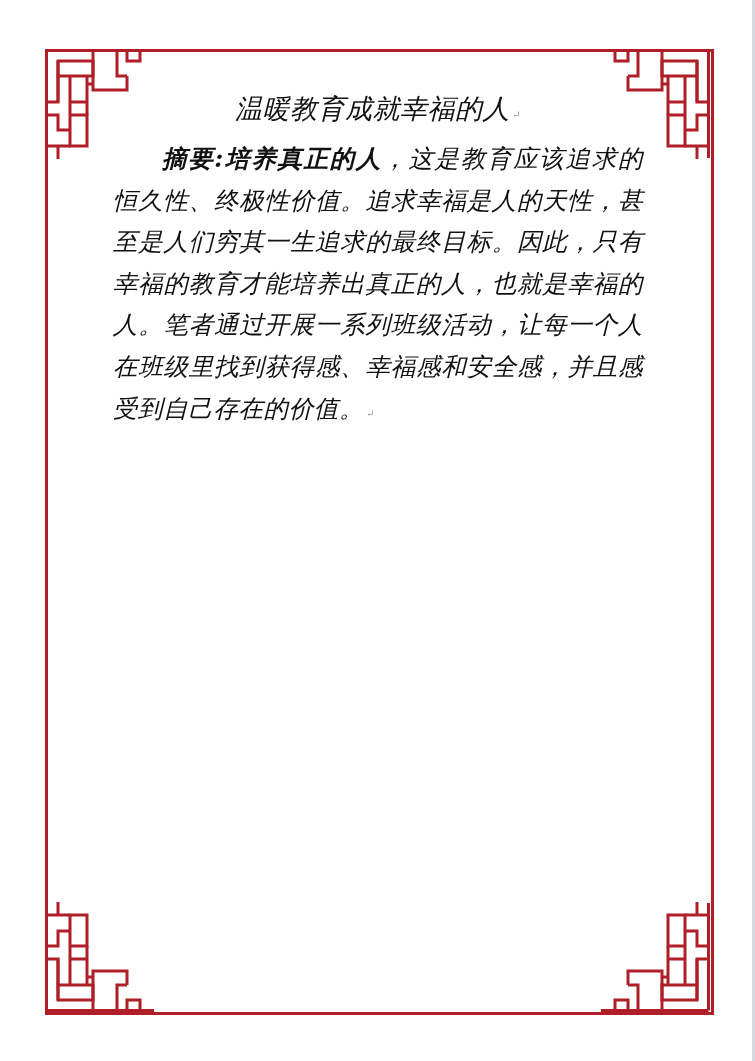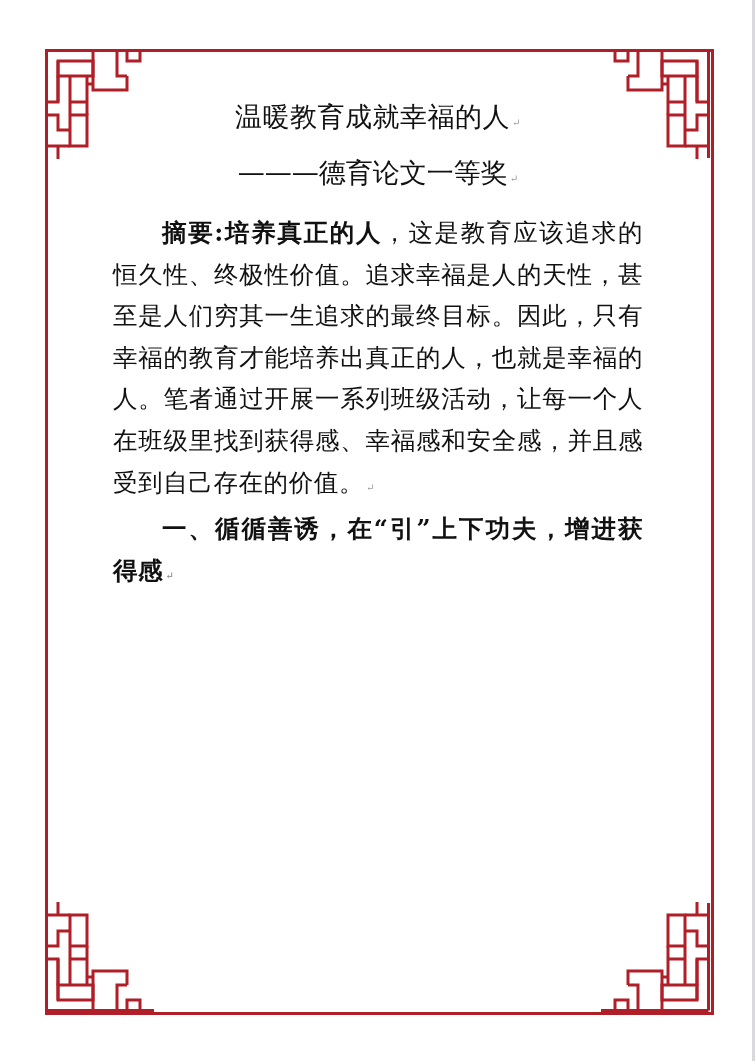--- a/index.html
+++ b/index.html
@@ -39,22 +39,23 @@
     }
     .corner svg { width: 110px; height: 110px; display: block; }
     .corner.tl { left: 45px; top: 49px; }
     .corner.tr { left: 600px; top: 49px; transform: scaleX(-1); }
     .corner.bl { left: 45px; top: 902px; transform: scaleY(-1); }
     .corner.br { left: 600px; top: 902px; transform: scale(-1,-1); }
 
     .content {
       position: absolute;
       left: 113px;
-      top: 94px;
+      top: 86px;
       width: 530px;
+      font-style: italic;
     }
     .title {
       text-align: center;
       font-size: 27px;
       line-height: 46px;
       margin: 0;
       font-weight: normal;
       letter-spacing: 0.5px;
     }
     .subtitle {
@@ -162,22 +163,20 @@
     <path d="M42 27 V66"></path>
     <path d="M1.5 66 H13 V81 H25"></path>
     <path d="M1.5 97 H25"></path>
     <path d="M1.5 125 H13 V97"></path>
     <path d="M42 35 H48"></path>
   </svg>
 </div>
 
 <div class="content">
   <h1 class="title"><span>温暖教育成就幸福的人</span><span class="mark">↵</span></h1>
-  <h2 class="subtitle"><span>———德育论文一等奖</span><span class="mark">↵</span></h2>
 
   <p class="para"><span class="bold">摘要:</span><span class="bold">培养真正的人</span><span>，这是教育应该追求的恒久性、终极性价值。追求幸福是人的天性，甚至是人们穷其一生追求的最终目标。因此，只有幸福的教育才能培养出真正的人，也就是幸福的人。笔者通过开展一系列班级活动，让每一个人在班级里找到获得感、幸福感和安全感，并且感受到自己存在的价值。</span><span class="mark">↵</span></p>
 
 
-  <p class="para bold"><span>一、循循善诱，在“引”上下功夫，增进获得感</span><span class="mark">↵</span></p>
 
 
 
 </div>
 
 </body></html>

